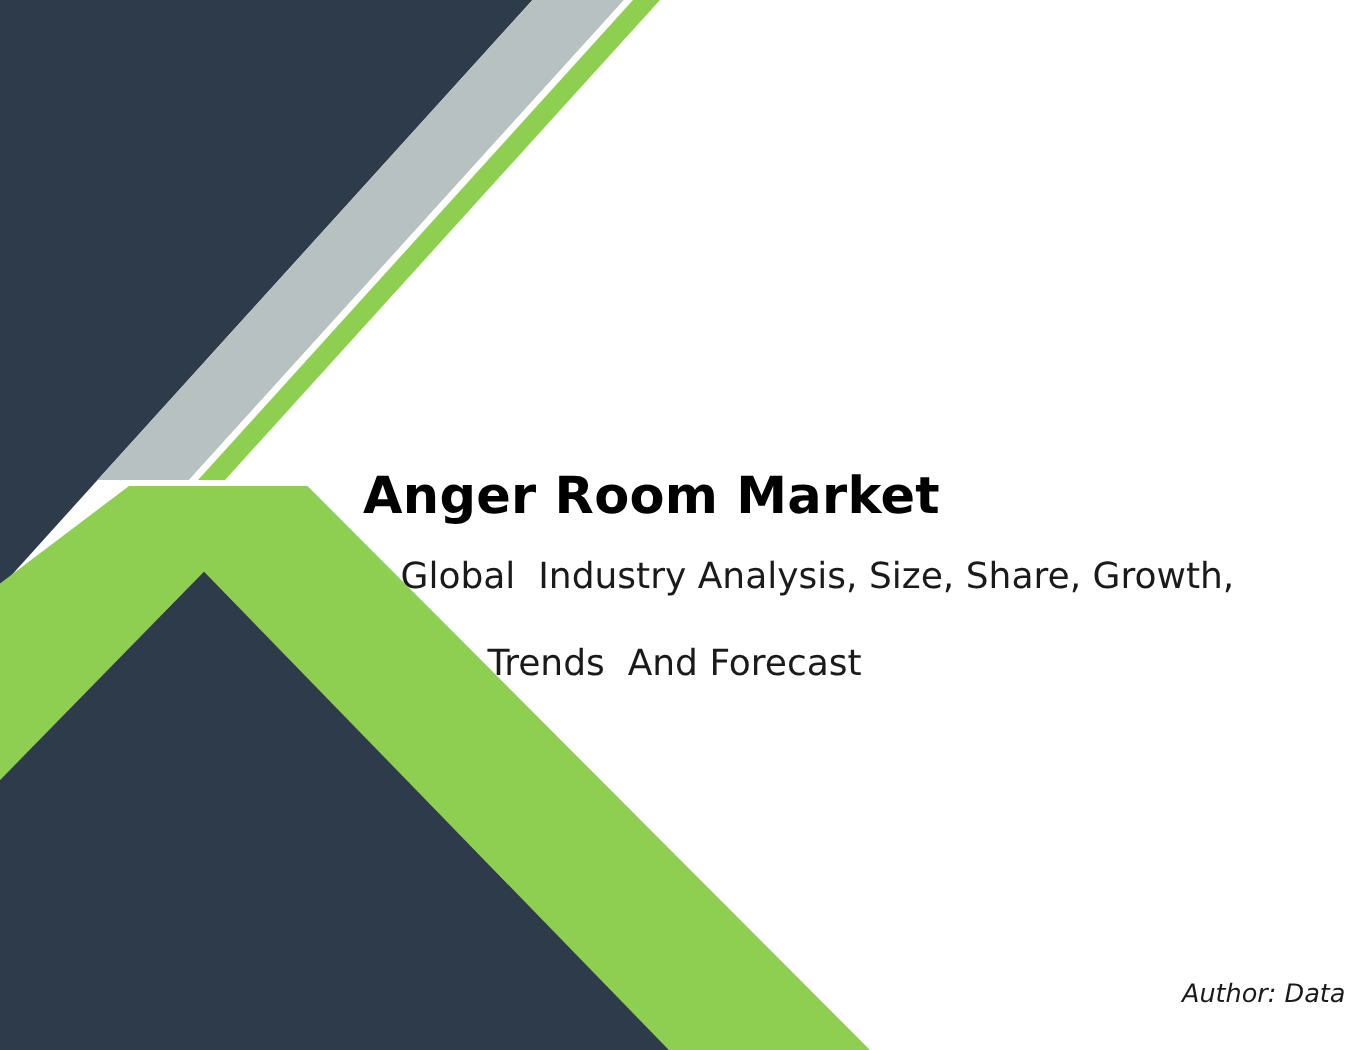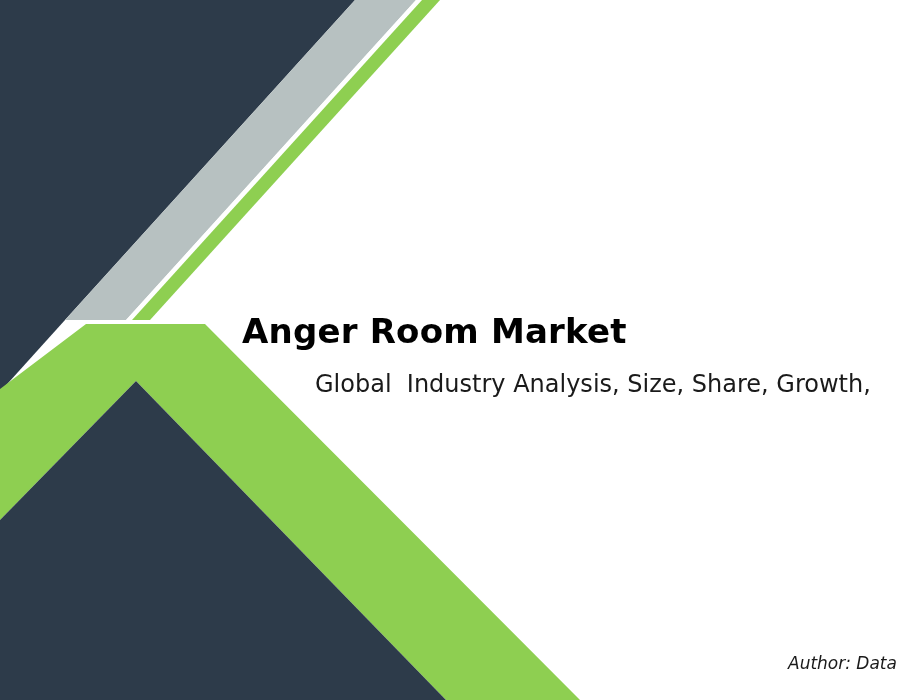--- a/index.html
+++ b/index.html
@@ -52,21 +52,20 @@
     font-family: "DejaVu Sans", sans-serif;
     font-weight: normal;
     font-size: 24px;
     line-height: 32px;
     color: #1a1a1a;
     white-space: pre;
   }
   #subtitle-line-1 {
     left: 267px;
     top: 368px;
-    margin-left: 48px;
   }
   #subtitle-line-2 {
     left: 325px;
     top: 426px;
   }
   #author-credit {
     position: absolute;
     left: 788px;
     top: 652px;
     margin: 0;
@@ -103,18 +102,19 @@
     <polygon points="0,520 136,381 446,700 0,700" fill="#2d3b4a"></polygon>
 
   </svg>
 
   <div class="text-layer">
 
     <h1 id="report-title">Anger Room Market</h1>
 
     <p class="subtitle-line" id="subtitle-line-1">Global  Industry Analysis, Size, Share, Growth,</p>
 
+    <p class="subtitle-line" id="subtitle-line-2">Trends  And Forecast</p>
 
     <p id="author-credit">Author: Data</p>
 
   </div>
 
 </div>
 
 </body></html>

